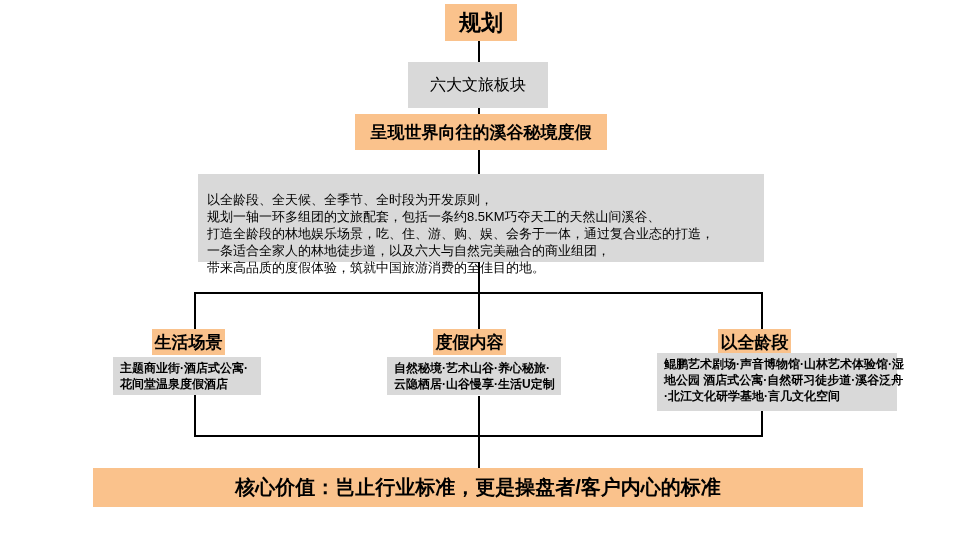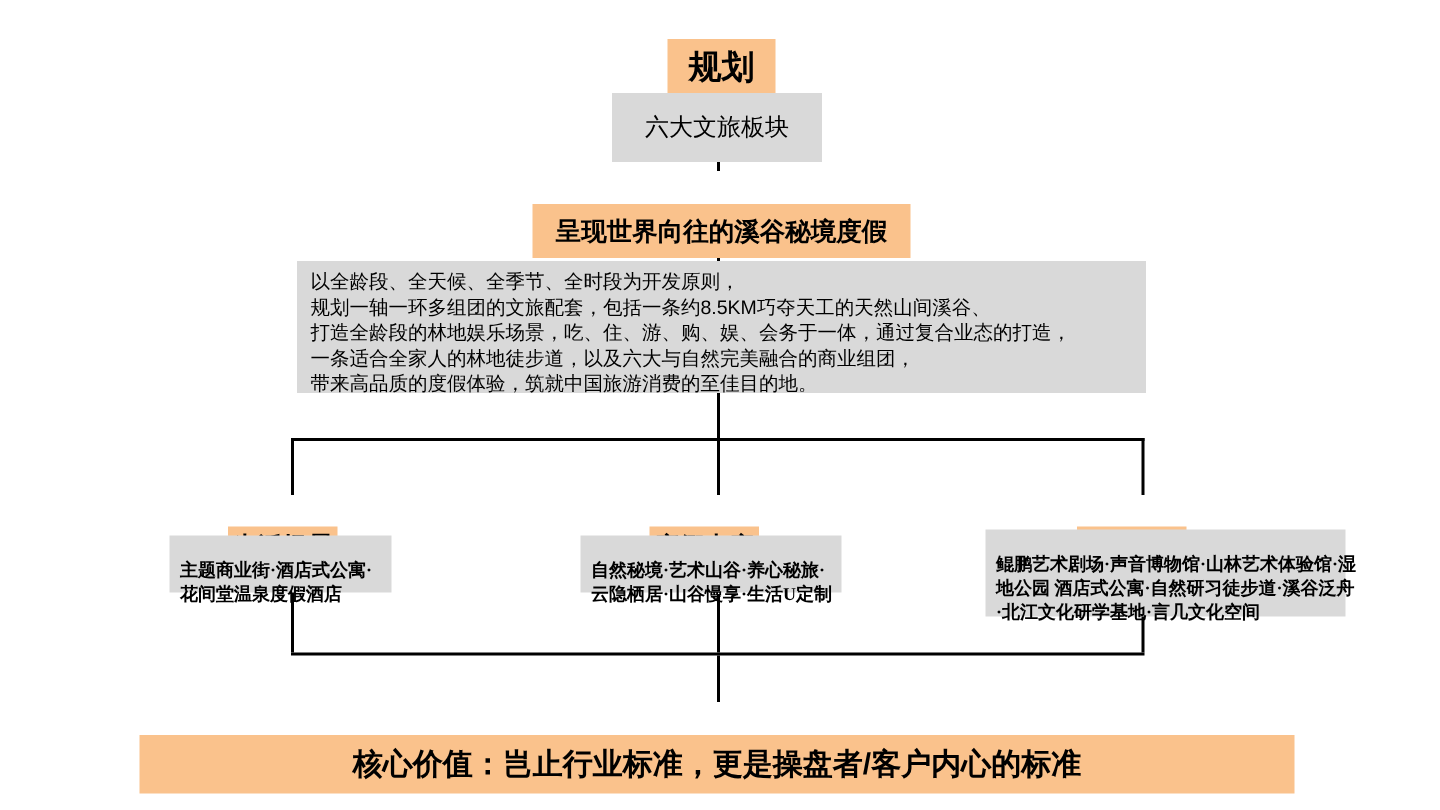--- a/index.html
+++ b/index.html
@@ -14,41 +14,41 @@
   }
   .node {
     position: absolute;
     box-sizing: border-box;
     display: flex;
     align-items: center;
     justify-content: center;
     text-align: center;
     white-space: nowrap;
   }
-  .orange { background: #FAC28C; margin-top: 22px; }
+  .orange { background: #FAC28C; }
   .gray   { background: #D9D9D9; }
   .txtblock {
     position: absolute;
     box-sizing: border-box;
     display: block;
     text-align: left;
     white-space: nowrap;
   }
   .line { position: absolute; background: #000000; }
 
   
   .n-root    { left: 445px; top: 4px;   width: 72px;  height: 37px; font-size: 22px; font-weight: bold; }
   .n-six     { left: 408px; top: 62px;  width: 140px; height: 46px; font-size: 16px; }
   .n-present { left: 355px; top: 114px; width: 252px; height: 36px; font-size: 17px; font-weight: bold; }
-  .n-overview{ left: 198px; top: 174px; width: 566px; height: 88px; font-size: 13px; line-height: 17px; padding: 5px 9px; }
+  .n-overview{ left: 198px; top: 174px; width: 566px; height: 88px; font-size: 13px; line-height: 17px; padding: 17px 9px; }
   .hdr       { top: 329px; width: 73px; height: 26px; font-size: 17px; font-weight: bold; }
   .n-h1 { left: 152px; }
   .n-h2 { left: 433px; }
   .n-h3 { left: 718px; }
-  .desc      { font-size: 12px; line-height: 16px; padding: 15px 7px; font-weight: 600; font-family: Liberation Serif, serif; }
+  .desc      { font-size: 12px; line-height: 16px; padding: 3px 7px; font-weight: 600; }
   .n-d1 { left: 113px; top: 357px; width: 148px; height: 38px; }
   .n-d2 { left: 387px; top: 357px; width: 174px; height: 38px; }
   .n-d3 { left: 629px; top: 353px; width: 240px; height: 58px; margin-left: 28px; }
   .n-footer  { left: 93px;  top: 468px; width: 770px; height: 39px; font-size: 20px; font-weight: bold; }
 
   
   .l-v1  { left: 478px; top: 41px;  width: 2px;   height: 21px; }
   .l-v2  { left: 478px; top: 92px;  width: 2px;   height: 22px; }
   .l-v3  { left: 478px; top: 150px; width: 2px;   height: 24px; }
   .l-v4  { left: 478px; top: 262px; width: 2px;   height: 68px; }

